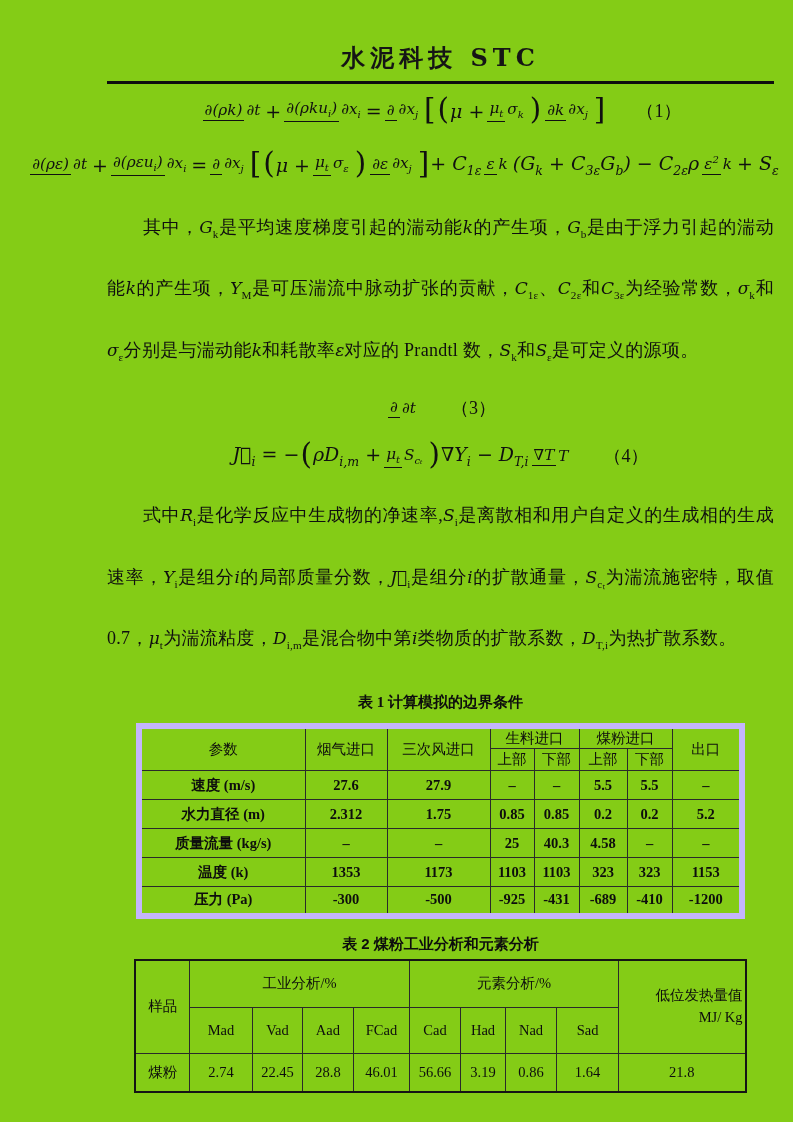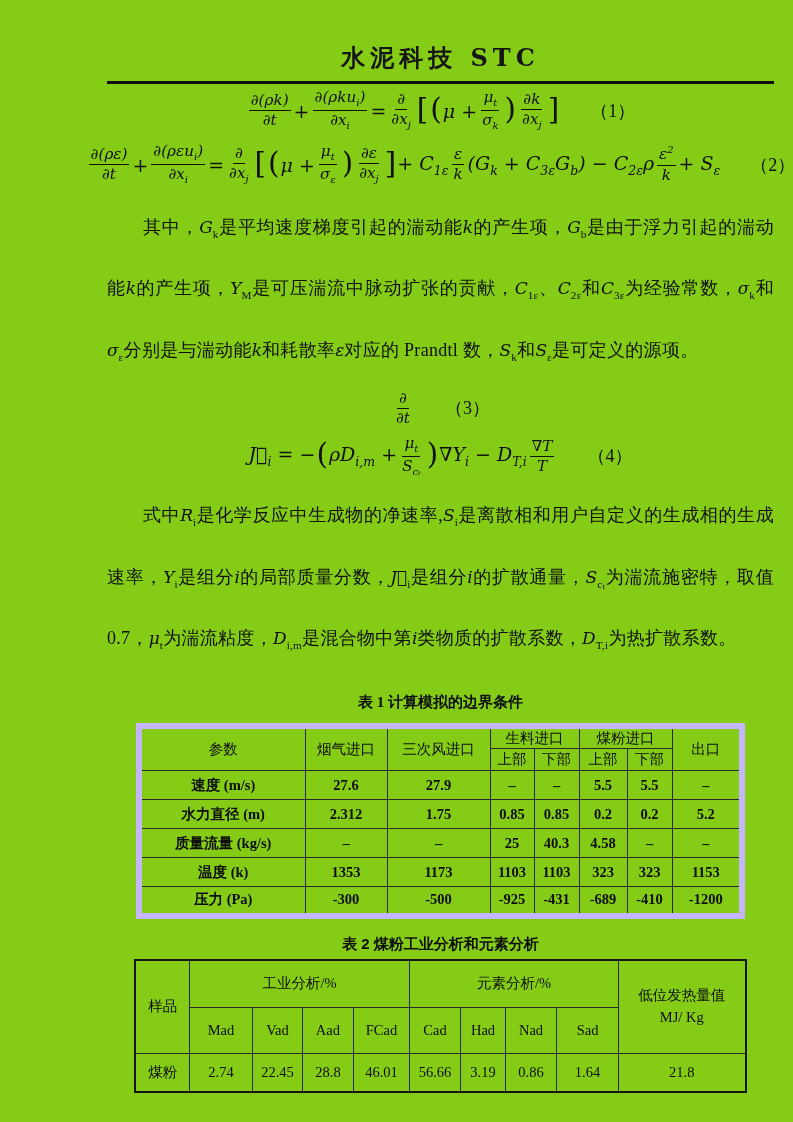--- a/index.html
+++ b/index.html
@@ -35,21 +35,21 @@
     font-style:italic;
     font-size:19px;
     color:#101010;
     white-space:nowrap;
   }
   .eq-block-1 .eq{height:54px;}
   .eq-block-2 .eq{height:48px;}
   .eq sub{font-size:66%;font-style:italic;}
   .eq sup{font-size:66%;}
   .frac{
-    display:inline-flex;flex-direction:column;align-items:center;
+    display:inline-flex;flex-direction:row;align-items:center;
     vertical-align:middle;text-align:center;
     margin:0 3px;font-size:0.8em;line-height:1.25;
   }
   .fnum{border-bottom:1.4px solid #101010;padding:0 2px;}
   .fden{padding:0 2px;}
   .bigb{
     font-style:normal;font-size:1.55em;font-weight:400;
     line-height:1;margin:0 1px;position:relative;top:-0.04em;
   }
   .eqnum{
@@ -96,21 +96,21 @@
     border:1px solid #2a2a2a;
     text-align:center;vertical-align:middle;
     padding:0 2px;
     overflow:hidden;
   }
   .t1 tr.hr{height:22px;}
   .t1 tr.dr{height:29px;font-weight:bold;}
   .t2 tr.gr{height:48px;}
   .t2 tr.sr{height:46px;}
   .t2 tr.dr{height:38px;}
-  .lhv-line{display:block;line-height:1.5;}
+  .lhv-line{display:block;line-height:1.5;text-align:right;}
   
   .footer{position:absolute;left:0;top:1048px;width:793px;}
   .foot-rule{
     width:667px;height:4px;background:#080808;margin:0 auto;border-radius:2px;
   }
   .foot-row{
     position:relative;width:667px;margin:2px auto 0;
     font-family:"Liberation Sans", sans-serif;
     font-size:12.5px;color:#1a1a1a;
   }

